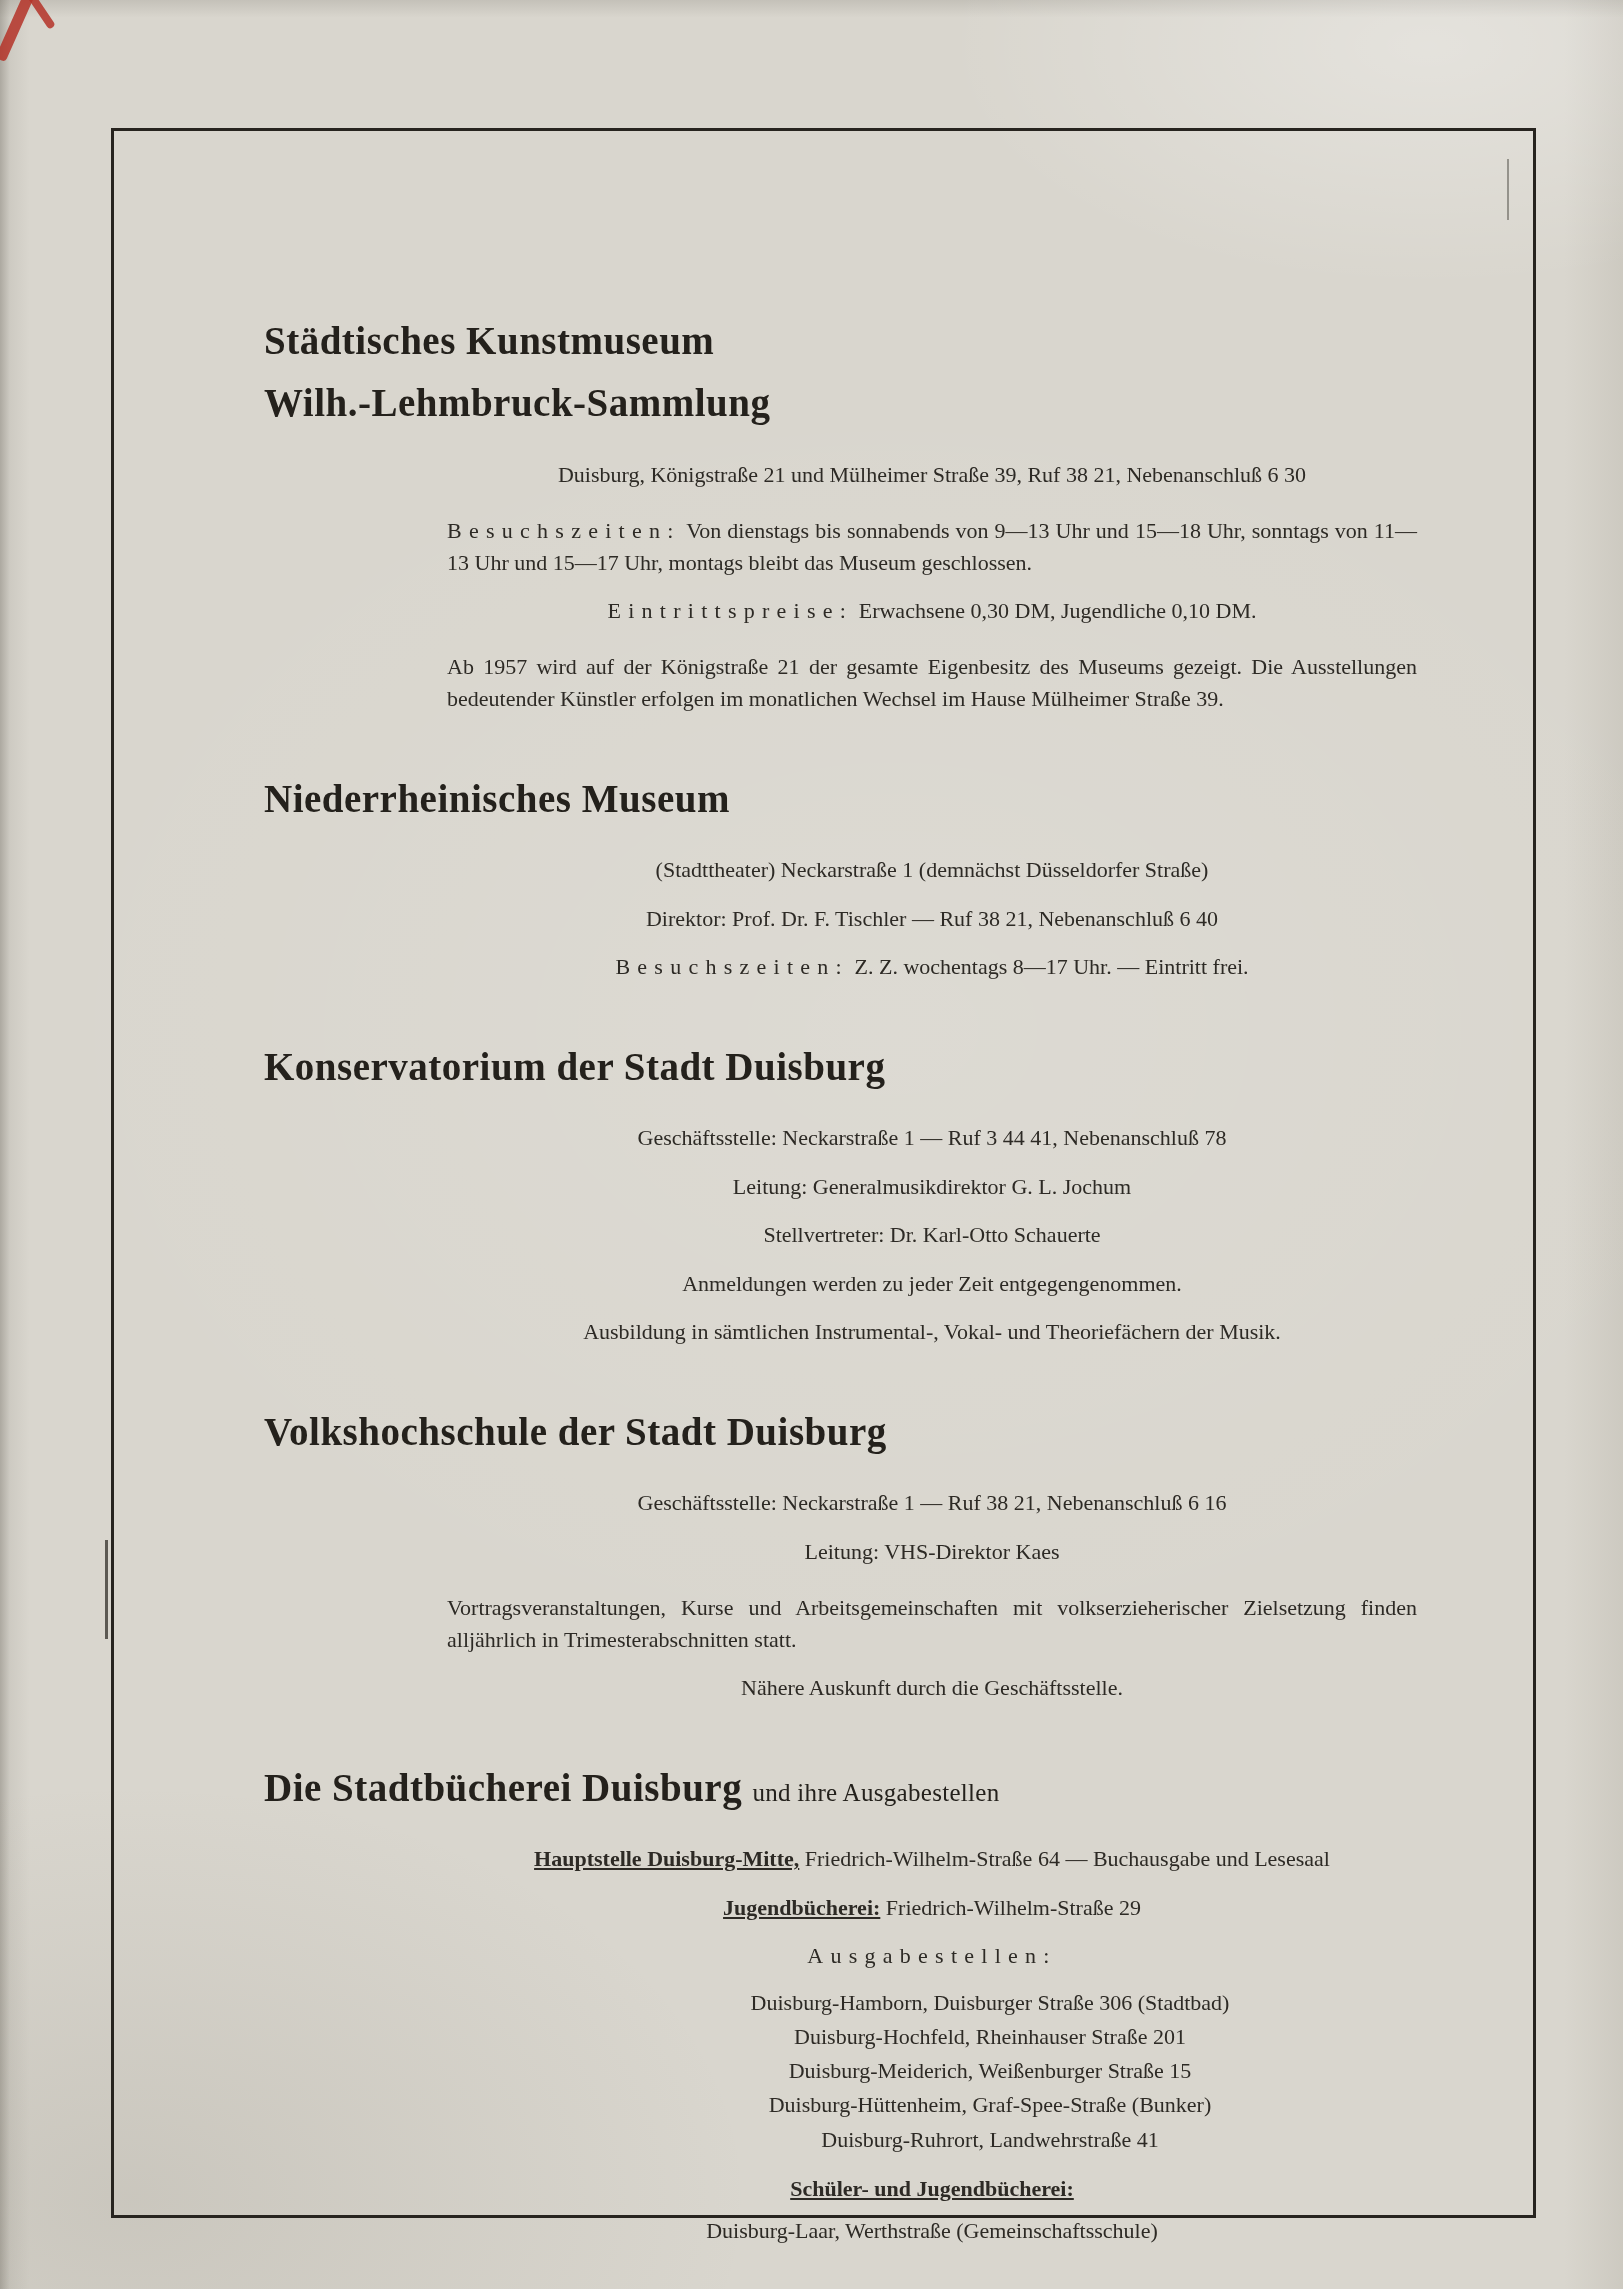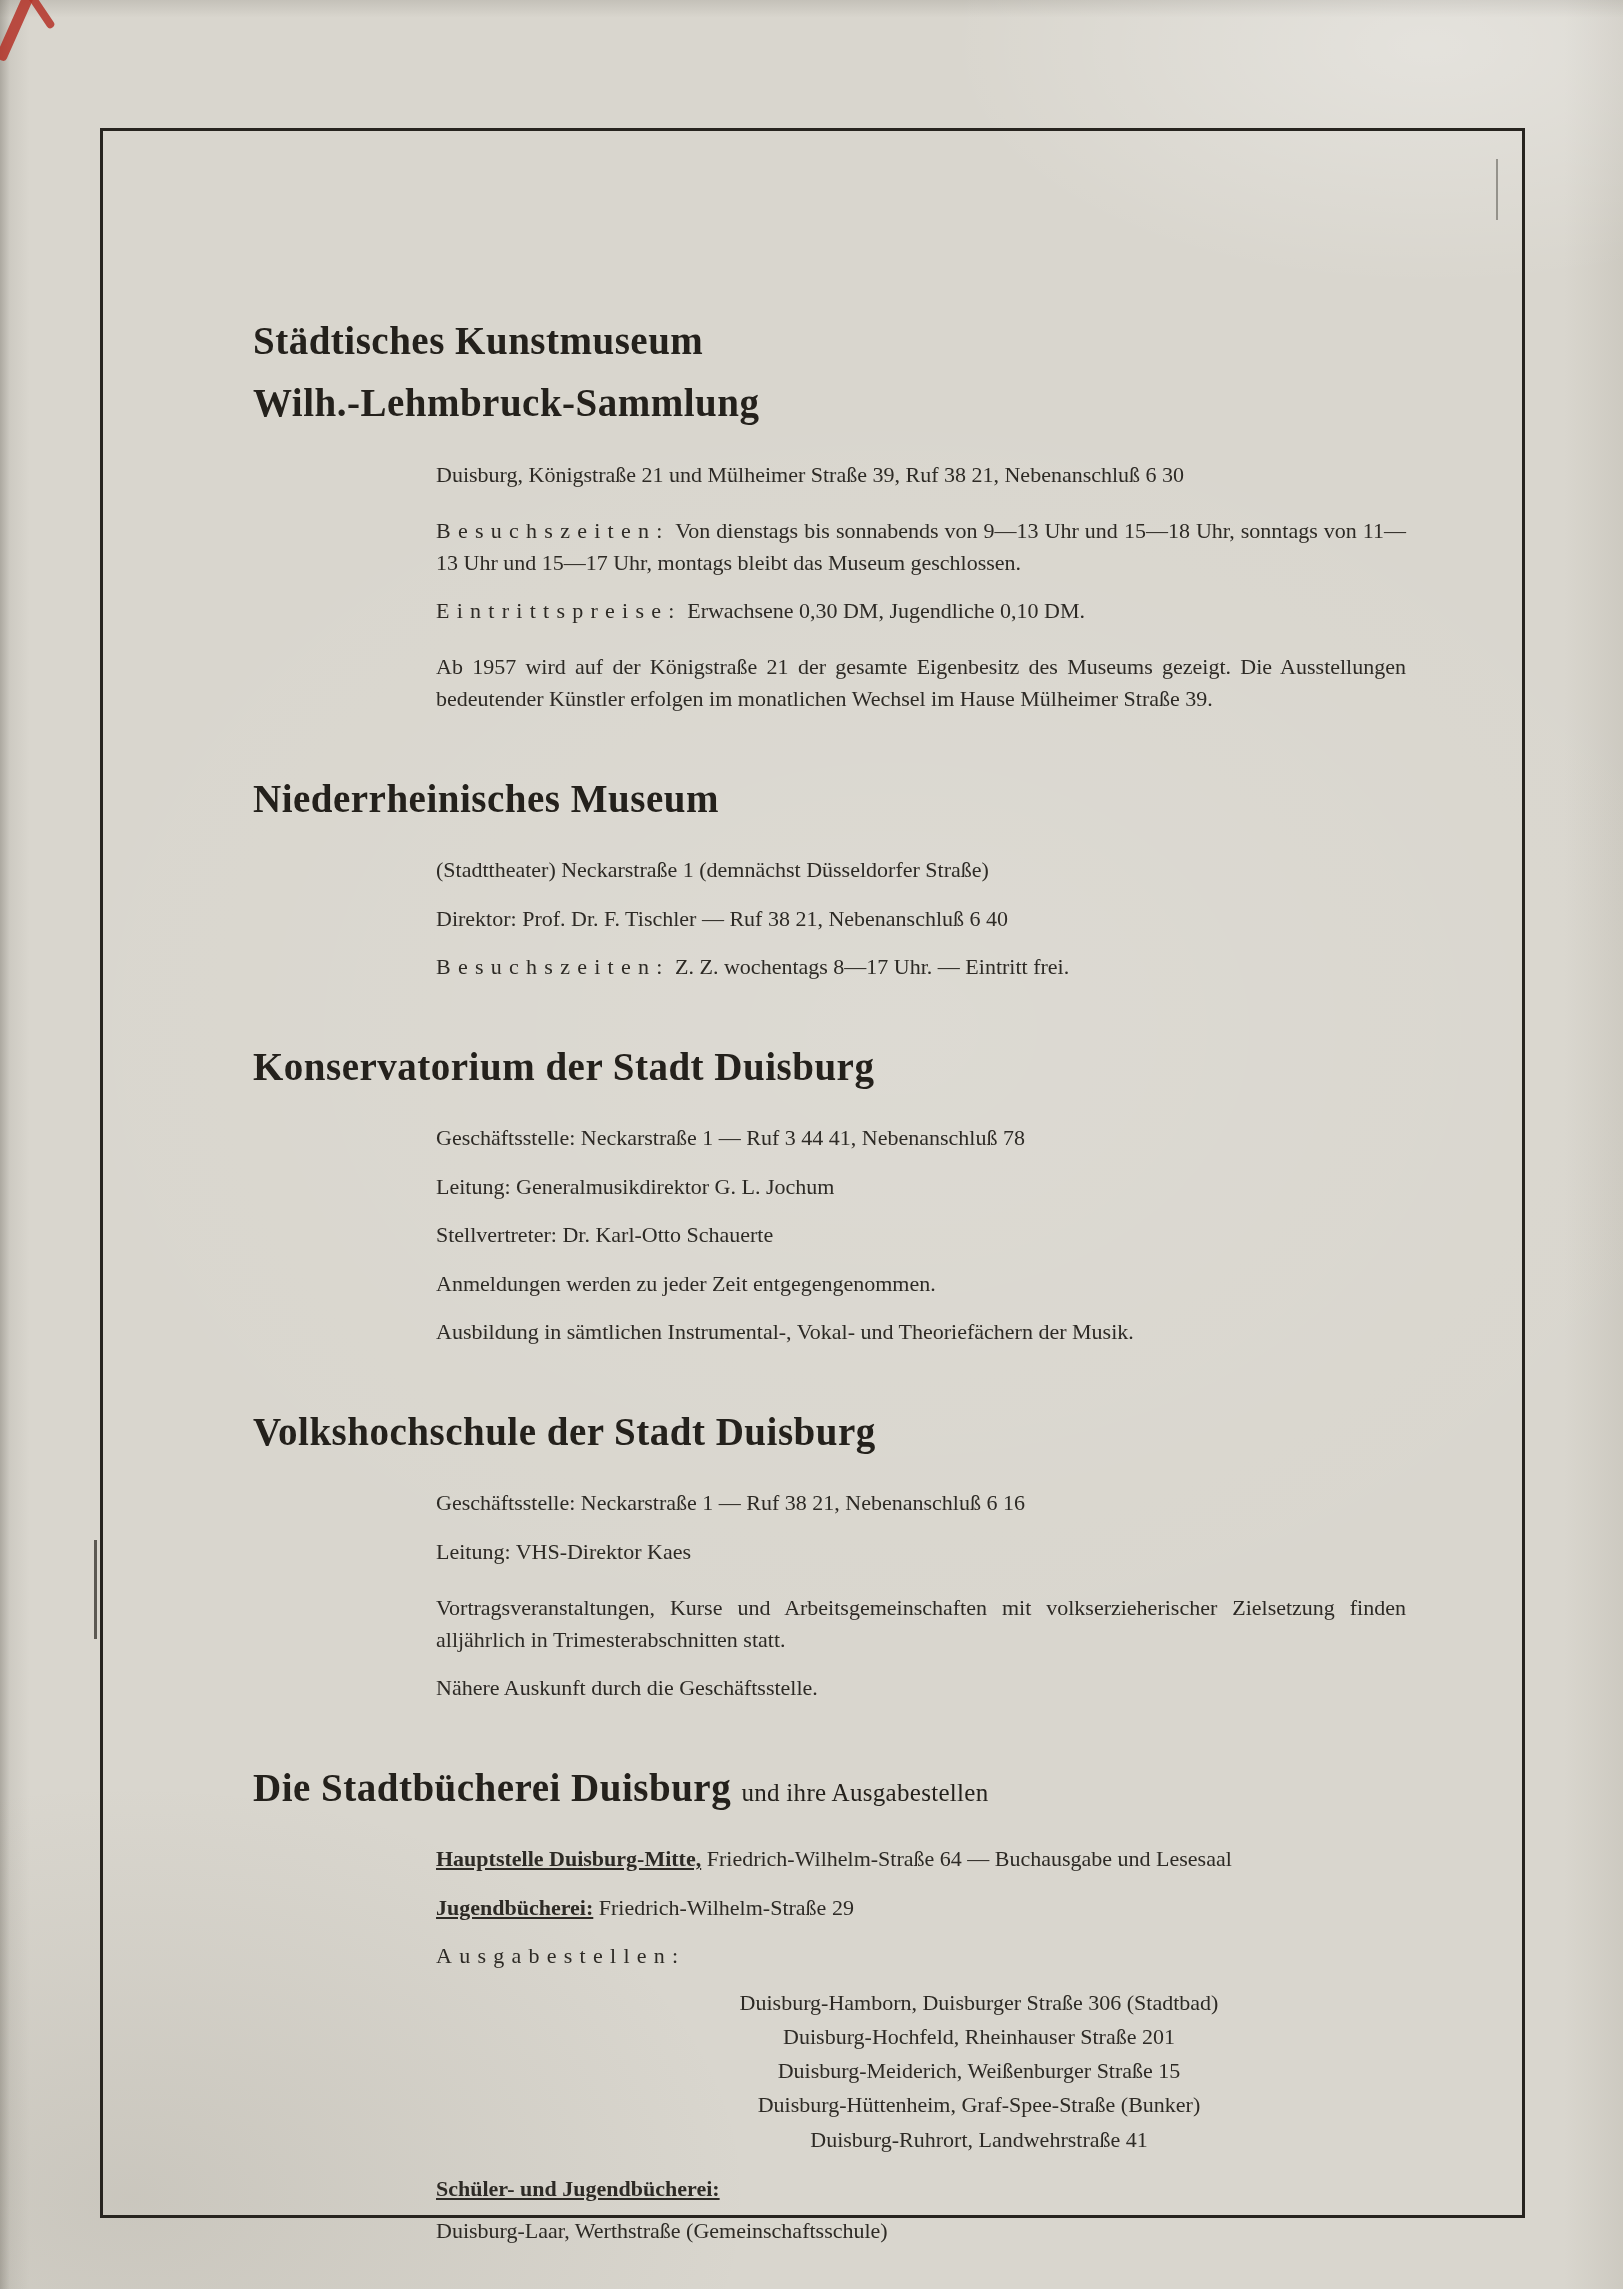--- a/index.html
+++ b/index.html
@@ -23,21 +23,21 @@
   }
 
   
   .red-mark { position: absolute; background: #b43228; opacity: 0.85; border-radius: 3.9px; }
   .red-mark.m1 { left: 9.9px; top: -11.8px; width: 10.8px; height: 75px; transform: rotate(24deg); }
   .red-mark.m2 { left: 37px; top: -9.9px; width: 7.9px; height: 41px; transform: rotate(-34deg); }
 
   
   .frame {
     position: absolute;
-    left: 100px; top: 128px;
+    left: 111px; top: 128px;
     width: 1425px; height: 2090px;
     border: 3px solid #27241f;
   }
   
   .artifact { position: absolute; background: #3c3933; }
   .artifact.a1 { left: -8.9px; top: 1409px; width: 3px; height: 99px; opacity: .8; }
   .artifact.a2 { right: 23.6px; top: 27.6px; width: 2px; height: 61px; opacity: .45; }
 
   .content { padding-top: 179px; }
 
@@ -52,20 +52,21 @@
   .section-title.two-line { line-height: 1.58; }
   .mt-section { margin-top: 55px; }
 
   .body-text {
     margin-left: 333px;
     margin-top: 16.7px;
     font-size: 22px;
     line-height: 1.45;
     max-width: 970px;
     color: #2d2a25;
+    text-align: center;
   }
   .justify { text-align: justify; margin-top: 24px; }
   .sperr { letter-spacing: 0.33em; }
   .bold { font-weight: bold; text-decoration: underline; }
 
   .title-suffix { font-size: 25px; font-weight: normal; letter-spacing: 0.3px; }
 
   .list-block { margin-left: 333px; margin-top: 13.8px; font-size: 22px; line-height: 1.55; text-align: center; }
   .list-line { color: #2d2a25; }
 

